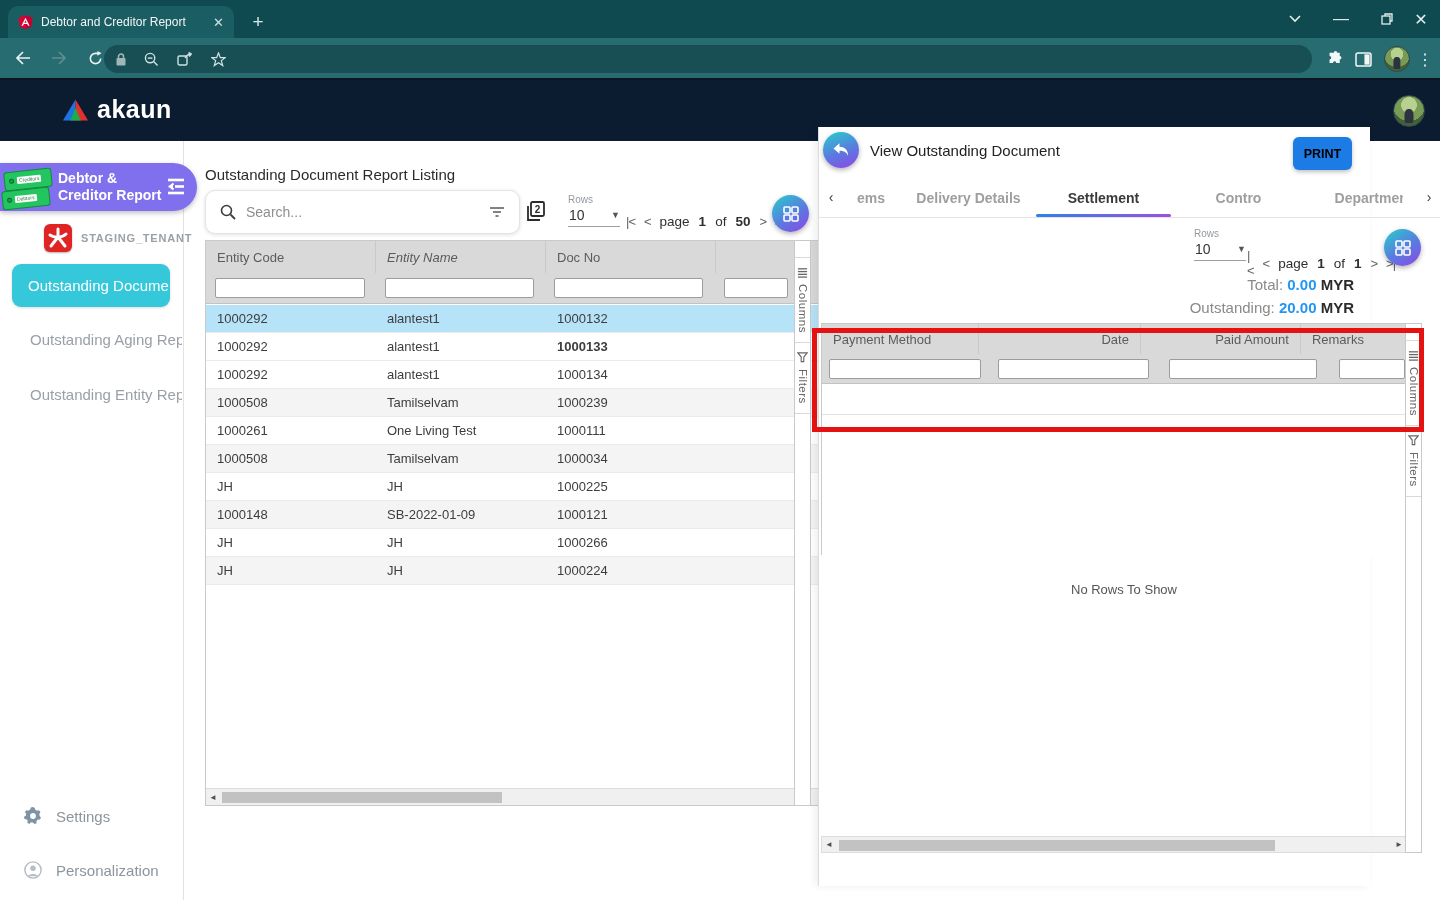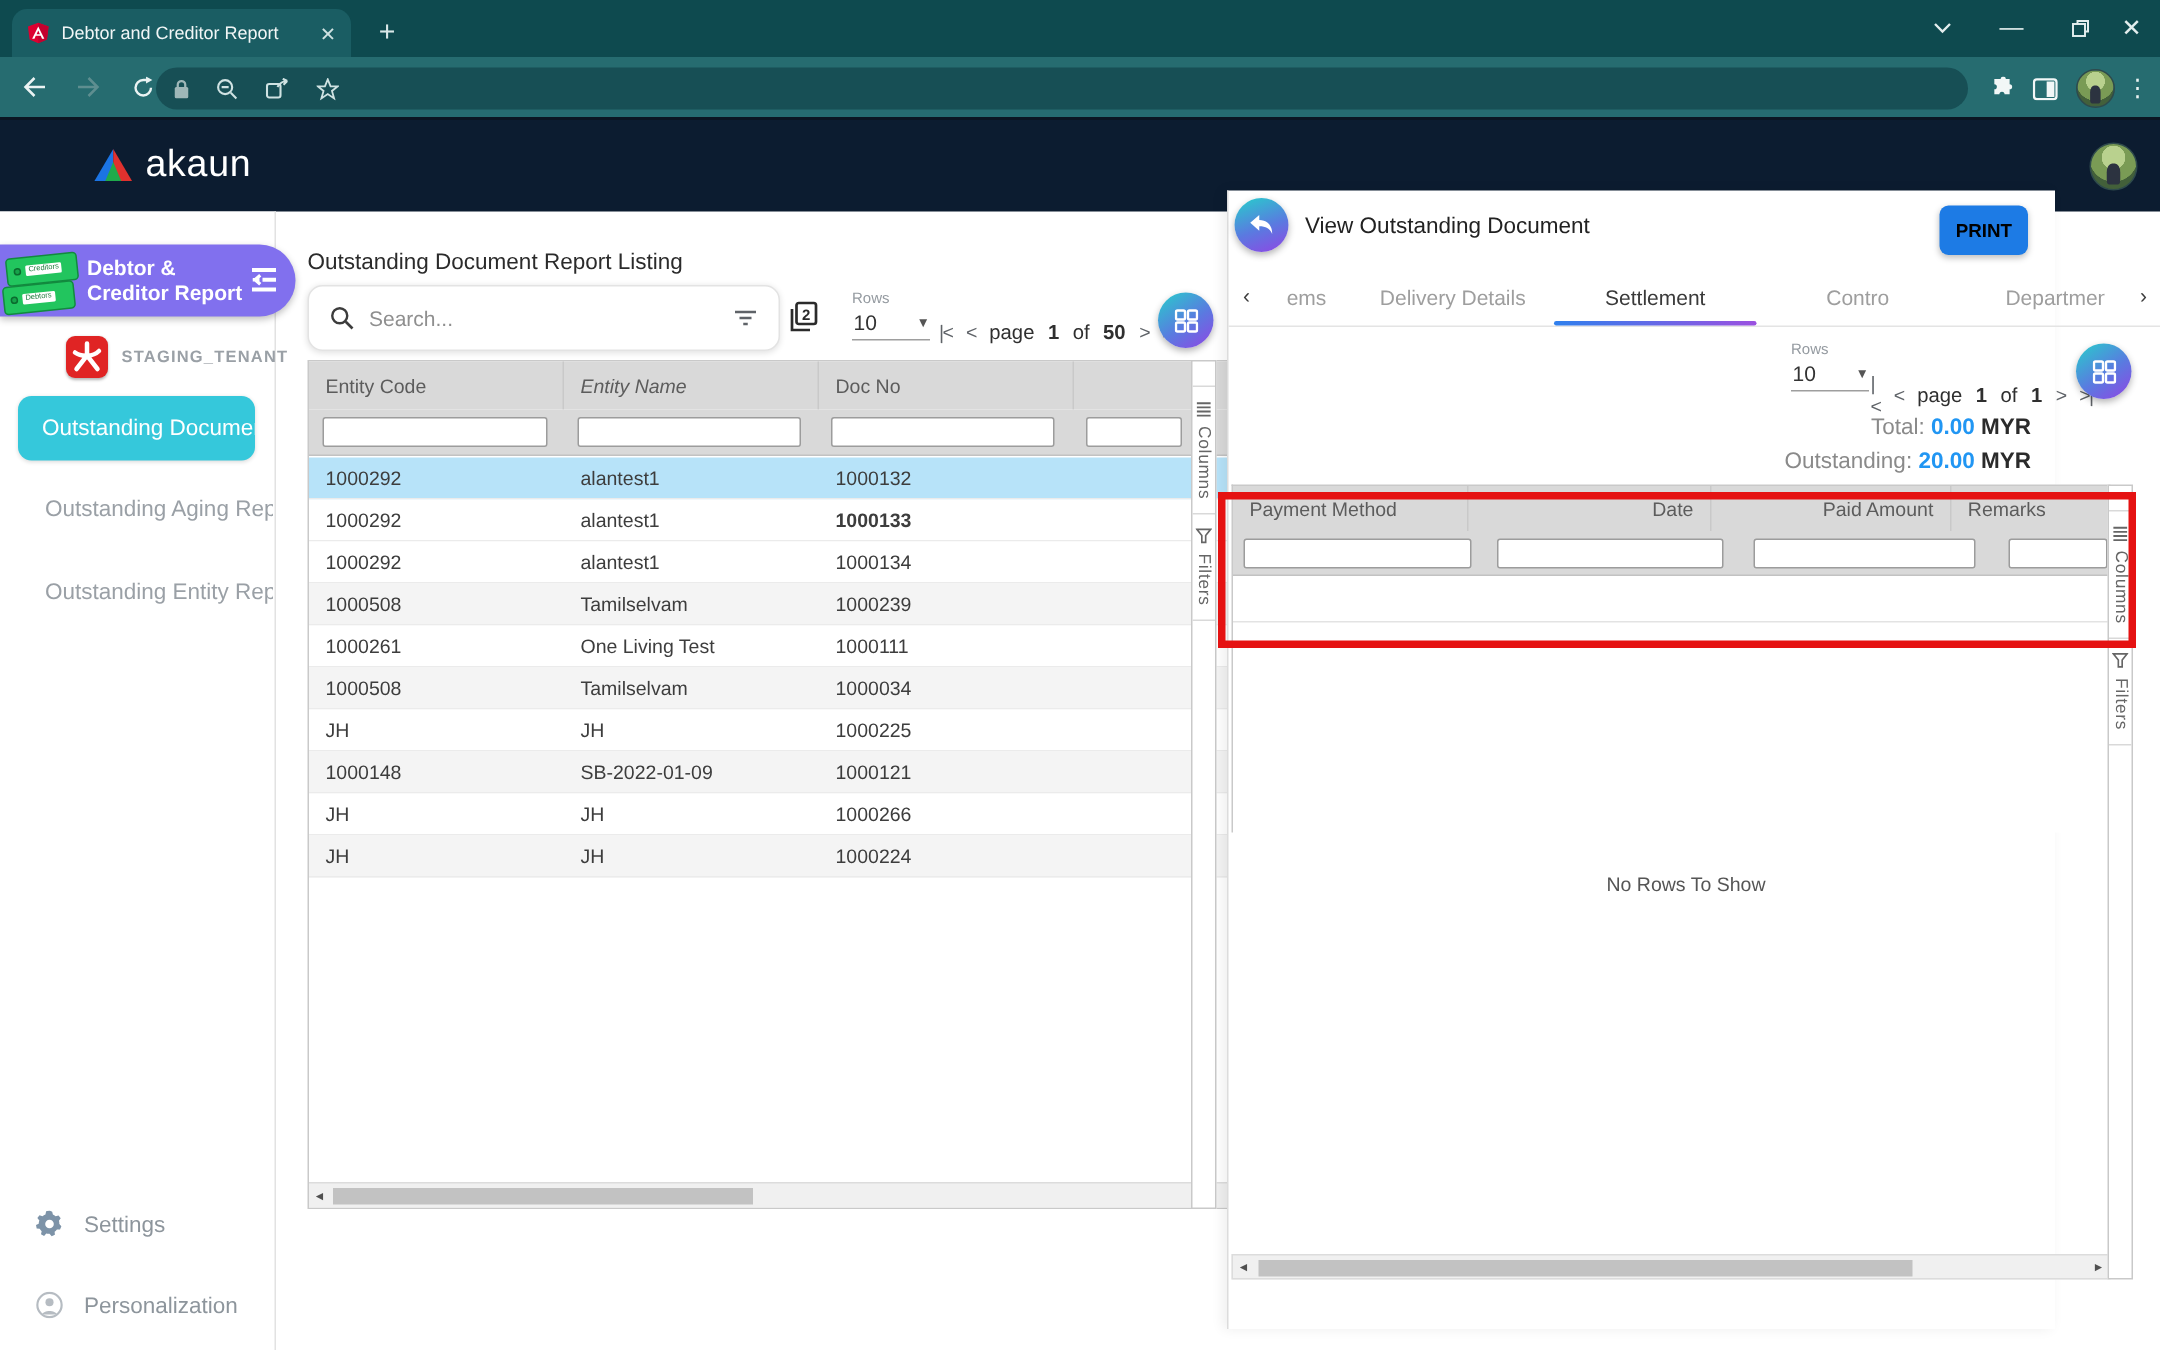--- a/index.html
+++ b/index.html
@@ -28,21 +28,21 @@
   .pill-ic { margin-left:10px; cursor:pointer; display:flex; }
   .chromebtn { position:absolute; top:44px; width:30px; height:30px; display:flex;
     align-items:center; justify-content:center; cursor:pointer; }
   .avatar { border-radius:50%; background:radial-gradient(circle at 50% 30%, #b9d18e 0 30%, #7a9b55 31% 62%, #43603a 63%); border:1px solid #2e4a4c; overflow:hidden; }
   .avatar .fig { position:absolute; left:50%; top:42%; width:30%; height:48%; transform:translateX(-50%);
     background:#2c3340; border-radius:40% 40% 20% 20%; }
 
   
   .appheader { left:0; top:80px; width:1440px; height:61px; background:#0c1c30; }
   .logo { position:absolute; left:62px; top:15px; display:flex; align-items:center; gap:8px; }
-  .logotext { color:#fff; font-size:25px; font-weight:normal; letter-spacing:0.5px; }
+  .logotext { color:#fff; font-size:25px; font-weight:bold; letter-spacing:0.5px; }
 
   
   .sidebar { left:0; top:141px; width:184px; height:759px; background:#fff; border-right:1px solid #e2e2e2; }
   .applet-banner { position:absolute; left:0; top:22px; width:197px; height:48px; background:#8170ee;
     border-radius:0 26px 26px 0; display:flex; align-items:center; color:#fff; z-index:5;
     box-shadow:0 2px 5px rgba(0,0,0,.25); cursor:pointer; }
   .applet-title { font-size:14px; font-weight:bold; line-height:17px; width:112px; margin-left:58px; }
   .banner-burger { position:absolute; right:10px; top:14px; }
   .binders { position:absolute; left:2px; top:3px; width:54px; height:44px; }
   .binder { position:absolute; width:48px; height:19px; background:#22c55e; border:1px solid #128a3e;
@@ -110,21 +110,21 @@
     display:flex; align-items:center; justify-content:center; box-shadow:0 2px 5px rgba(0,0,0,.3); z-index:3; }
   .detail-title { position:absolute; left:51px; top:15px; font-size:15px; color:#222; }
   .printbtn { position:absolute; right:18px; top:10px; width:59px; height:33px; background:#1d7be5;
     border:none; border-radius:6px; color:#000000; font-weight:bold; font-size:12.5px; cursor:pointer;
     box-shadow:0 2px 4px rgba(0,0,0,.25); font-family:"Liberation Sans", sans-serif; }
   .tabsbar { position:absolute; left:0; top:51px; width:622px; height:40px; border-bottom:1px solid #e4e4e4; }
   .tabscroll { position:absolute; top:0; width:16px; height:38px; display:flex; align-items:center;
     justify-content:center; font-size:14px; color:#3c3c3c; cursor:pointer; }
   .tabs { position:absolute; left:22px; top:0; width:562px; height:39px; display:flex; overflow:hidden; }
   .tab { height:100%; display:flex; align-items:center; justify-content:center; font-size:14px;
-    color:#9e9e9e; cursor:pointer; flex:none; white-space:nowrap; }
+    color:#9e9e9e; cursor:pointer; flex:none; white-space:nowrap;font-weight:bold; }
   .tab.active { color:#3a3a3a; }
   .tab-underline { position:absolute; top:36px; height:3px;
     background:linear-gradient(90deg,#2f80ed,#9b51e0); border-radius:2px; }
   .totline { position:absolute; right:16px; text-align:right; font-size:15px; white-space:nowrap; }
   .totline .lab { color:#8a8a8a; }
   .totline .val { color:#2196f3; font-weight:bold; }
   .totline .cur { color:#2b2b2b; font-weight:bold; }
   .norows { position:absolute; font-size:13px; color:#555; }
 
   

